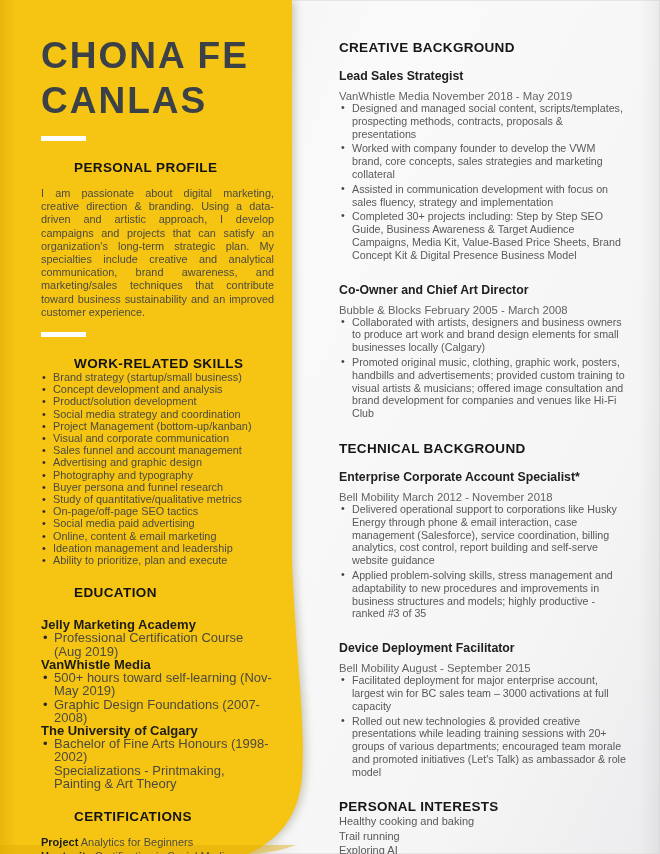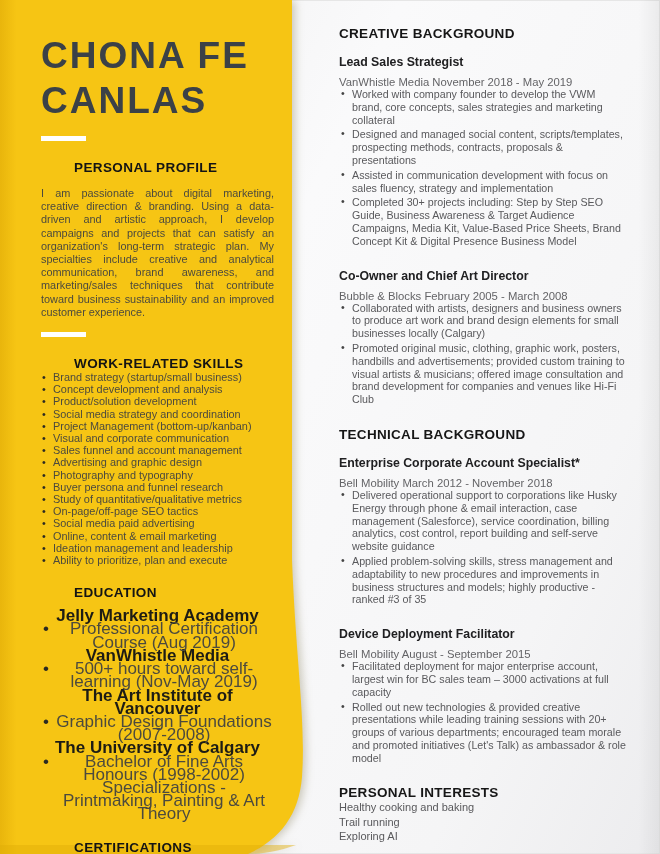--- a/index.html
+++ b/index.html
@@ -42,36 +42,36 @@
     padding-left:33px;
   }
   .profile-text{
     margin-top:12px;font-size:10.9px;line-height:13.2px;text-align:justify;
     color:#4c4a3e;
   }
   ul.plain{list-style:none;margin:0;padding:0;}
   .skills-list{margin-top:13px;font-size:10.9px;line-height:12.2px;color:#4c4a3e;}
   .skills-list li{position:relative;padding-left:12px;}
   .skills-list li::before{content:"•";position:absolute;left:1px;top:0;color:#2b2a22;}
-  .edu-wrap{margin-top:9px;font-size:17px;line-height:13.2px;color:#4c4a3e;text-align:center;}
+  .edu-wrap{margin-top:18px;font-size:13px;line-height:13.2px;color:#4c4a3e;}
   .edu-school{font-weight:bold;color:#1d1c15;}
   .edu-detail{position:relative;padding-left:13px;}
   .edu-detail::before{content:"•";position:absolute;left:2px;top:0;color:#2b2a22;}
   .edu-extra{padding-left:13px;}
   .cert-list{margin-top:11px;font-size:11px;line-height:14.2px;color:#4c4a3e;}
   .cert-org{font-weight:bold;color:#1d1c15;}
   
   .main{
     position:absolute;left:339px;top:0;width:287px;color:#58585a;
   }
   .main-h{
     margin:0;font-size:13.5px;font-weight:bold;color:#161616;letter-spacing:.3px;
   }
   .sec{margin:0;}
-  .sec-creative{padding-top:26px;}
+  .sec-creative{padding-top:40px;}
   .job-title{margin:14px 0 0 0;font-size:12.3px;font-weight:bold;color:#202022;}
   .job-meta{margin-top:7px;font-size:11.3px;color:#646467;}
   .job-bullets{margin-top:8px;font-size:10.7px;line-height:12.8px;color:#59595c;}
   .job-bullets li{position:relative;padding-left:13px;margin-bottom:2px;}
   .job-bullets li::before{content:"•";position:absolute;left:2px;top:-1px;color:#444;}
   .gap-lg{margin-top:21px;}
   .interest-lines{margin-top:0;font-size:11px;line-height:14.5px;color:#59595c;}
 </style>
 </head>
 <body>
@@ -144,21 +144,20 @@
     <div class="edu-wrap">
       <div class="edu-entry">
         <div class="edu-school">Jelly Marketing Academy</div>
         <div class="edu-detail">Professional Certification Course (Aug 2019)</div>
       </div>
       <div class="edu-entry">
         <div class="edu-school">VanWhistle Media</div>
         <div class="edu-detail">500+ hours toward self-learning (Nov-May 2019)</div>
       </div>
       <div class="edu-entry">
-        <div class="edu-school">The Art Institute of Vancouver</div>
         <div class="edu-detail">Graphic Design Foundations (2007-2008)</div>
       </div>
       <div class="edu-entry">
         <div class="edu-school">The University of Calgary</div>
         <div class="edu-detail">Bachelor of Fine Arts Honours (1998-2002)</div>
         <div class="edu-extra">Specializations - Printmaking, Painting &amp; Art Theory</div>
       </div>
     </div>
 
     <h2 class="side-h">CERTIFICATIONS</h2>
@@ -174,22 +173,22 @@
 
   <div class="main">
 
     <section class="sec sec-creative">
       <h2 class="main-h">CREATIVE BACKGROUND</h2>
 
       <h3 class="job-title">Lead Sales Strategist</h3>
       <div class="job-meta">VanWhistle Media November 2018 - May 2019</div>
       <ul class="plain job-bullets">
 
-      <li>Worked with company founder to develop the VWM brand, core concepts, sales strategies and marketing collateral</li>
-          <li>Designed and managed social content, scripts/templates, prospecting methods, contracts, proposals &amp; presentations</li>
+      <li>Designed and managed social content, scripts/templates, prospecting methods, contracts, proposals &amp; presentations</li>
+          <li>Worked with company founder to develop the VWM brand, core concepts, sales strategies and marketing collateral</li>
           <li>Assisted in communication development with focus on sales fluency, strategy and implementation</li>
           <li>Completed 30+ projects including: Step by Step SEO Guide, Business Awareness &amp; Target Audience Campaigns, Media Kit, Value-Based Price Sheets, Brand Concept Kit &amp; Digital Presence Business Model</li>
         </ul>
 
       <h3 class="job-title gap-lg">Co-Owner and Chief Art Director</h3>
       <div class="job-meta">Bubble &amp; Blocks February 2005 - March 2008</div>
       <ul class="plain job-bullets">
 
       <li>Collaborated with artists, designers and business owners to produce art work and brand design elements for small businesses locally (Calgary)</li>
           <li>Promoted original music, clothing, graphic work, posters, handbills and advertisements; provided custom training to visual artists &amp; musicians; offered image consultation and brand development for companies and venues like Hi-Fi Club</li>

